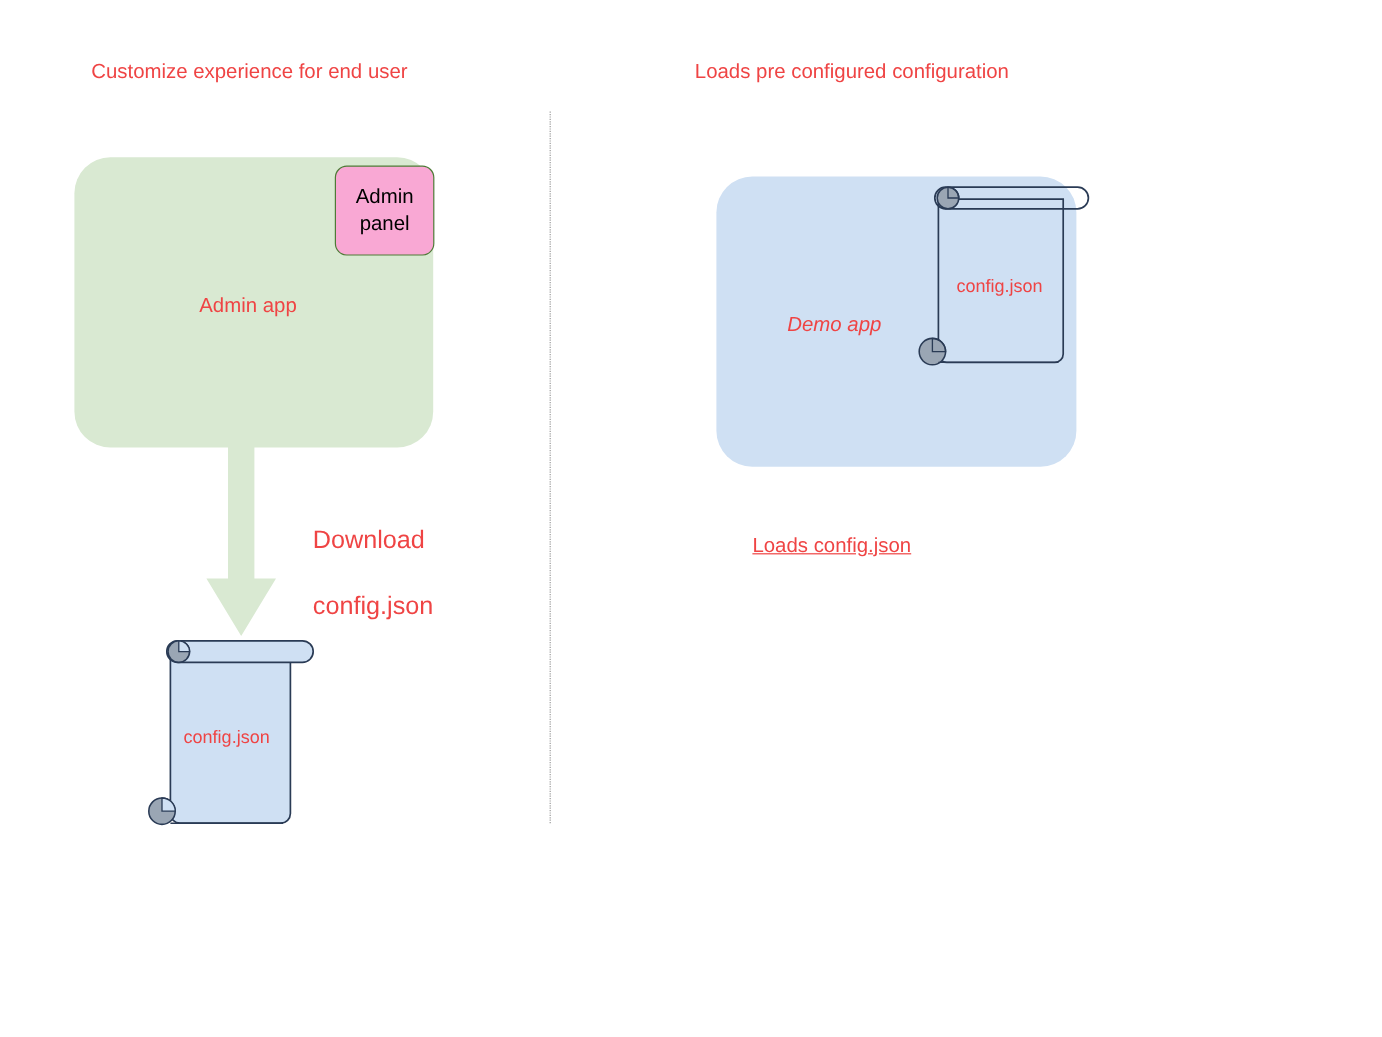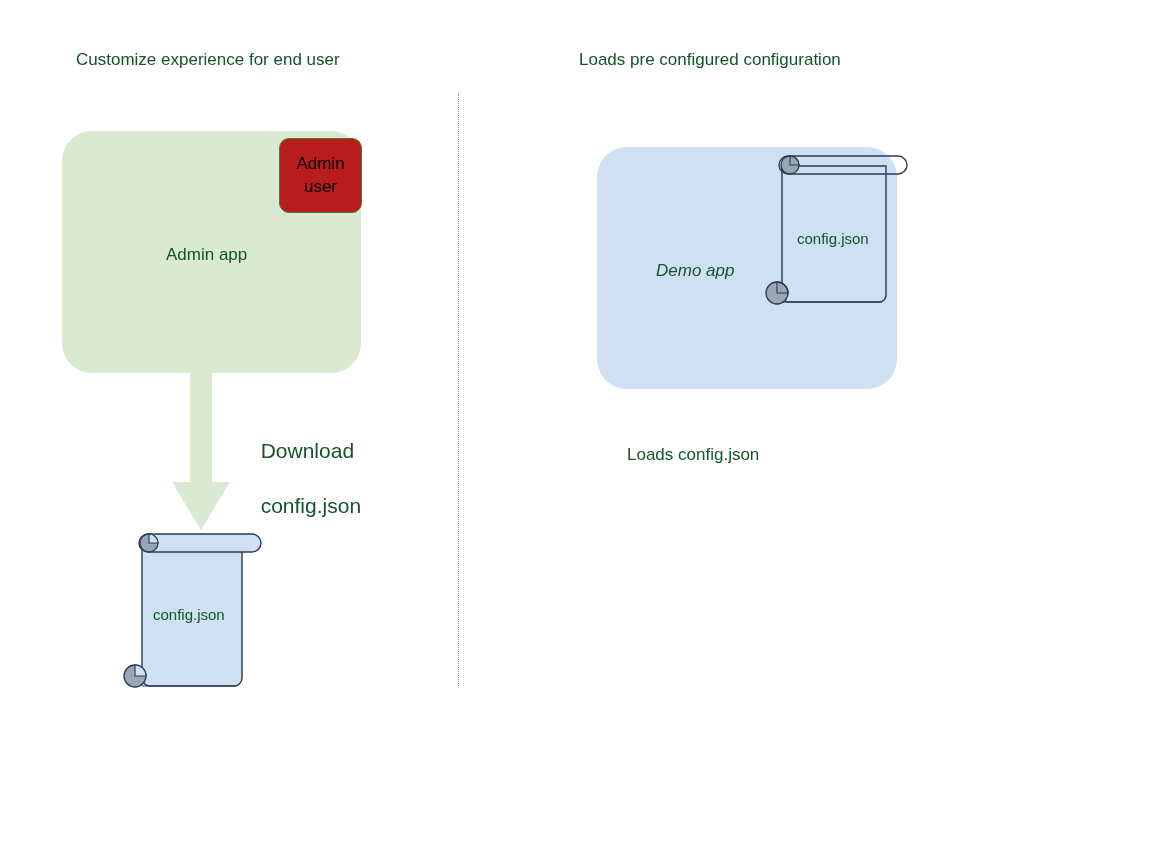--- a/index.html
+++ b/index.html
@@ -17,21 +17,21 @@
   }
   .canvas {
     position: absolute;
     inset: 0;
     width: 1152px;
     height: 864px;
   }
   .lbl {
     position: absolute;
     white-space: pre;
-    color: #14532d;
+    color: #ef4444;
     line-height: 1.32;
   }
   .heading {
     font-size: 17px;
   }
   .app-label {
     font-size: 17px;
   }
   .doc-label {
     font-size: 15px;
@@ -57,21 +57,21 @@
     height: 242px;
     background: #d9e9d2;
     border-radius: 30px;
   }
   .admin-panel {
     position: absolute;
     left: 279px;
     top: 138px;
     width: 83px;
     height: 75px;
-    background: #b91c1c;
+    background: #f9a8d4;
     border: 1px solid #4e7a37;
     border-radius: 10px;
     box-sizing: border-box;
     display: flex;
     align-items: center;
     justify-content: center;
   }
   .demo-app {
     position: absolute;
     left: 597px;
@@ -96,21 +96,21 @@
 
 <div class="lbl heading" style="left:76px; top:49px;">Customize experience for end user</div>
 
 <div class="admin-app"></div>
 
 <div class="lbl app-label" style="left:166px; top:244px;text-align:center;">Admin app</div>
 
 <div class="admin-panel">
   <div class="panel-label">
     <span>Admin</span><br>
-    <span>user</span>
+    <span>panel</span>
   </div>
 </div>
 
 <svg class="canvas" style="position:absolute;left:0;top:0;" width="1152" height="864" aria-hidden="true">
   <polygon points="190,372 212,372 212,482 230,482 201,530 172,482 190,482" fill="#d9e9d2"></polygon>
 </svg>
 
 <div class="lbl arrow-label" style="left:249px; top:409px;">
   <span>Download</span><br>
   <span>config.json</span>
@@ -145,13 +145,13 @@
   <path d="M 22,6 L 132,6 A 9,9 0 0 1 132,24 L 22,24 A 9,9 0 0 1 22,6 Z" fill="none" stroke="#2a3b55" stroke-width="1.4"></path>
   <circle cx="24" cy="15" r="9" fill="#9aa6b4" stroke="#2a3b55" stroke-width="1.3"></circle>
   <path d="M 24,15 L 33,15 A 9,9 0 0 0 24,6 Z" fill="none" stroke="#2a3b55" stroke-width="1.1"></path>
   <circle cx="11" cy="143" r="11" fill="#9aa6b4" stroke="#2a3b55" stroke-width="1.3"></circle>
   <path d="M 11,143 L 22,143 A 11,11 0 0 0 11,132 Z" fill="none" stroke="#2a3b55" stroke-width="1.1"></path>
   <line x1="16" y1="152" x2="116" y2="152" stroke="#2a3b55" stroke-width="1.2"></line>
 </svg>
 
 <div class="lbl doc-label" style="left:797px; top:229px;">config.json</div>
 
-<div class="lbl caption" style="left:627px; top:444px;">Loads config.json</div>
+<div class="lbl caption" style="left:627px; top:444px;text-decoration:underline;">Loads config.json</div>
 
 </body></html>

